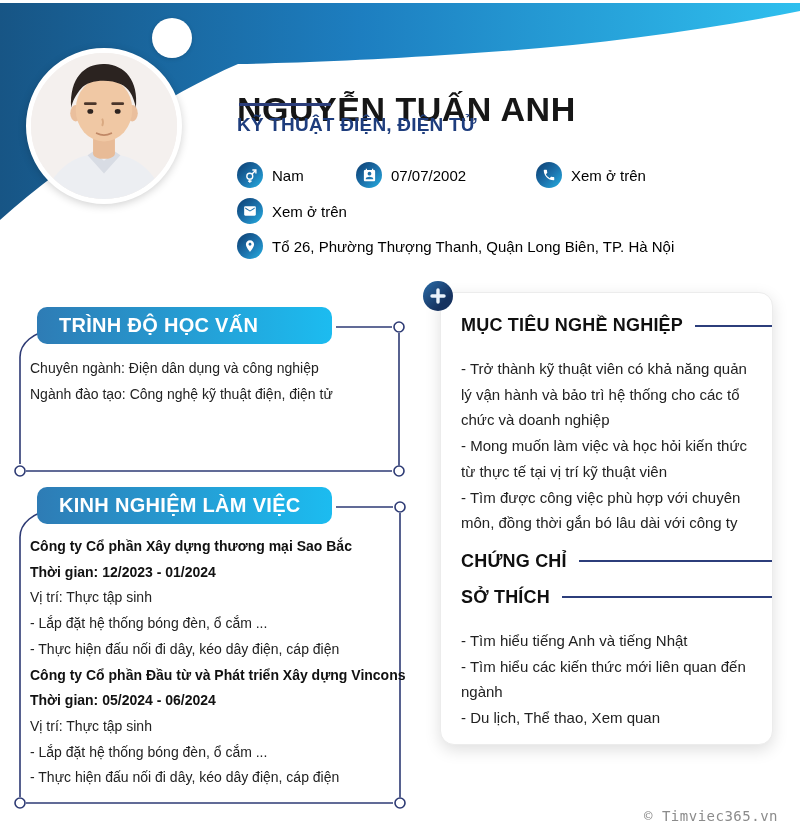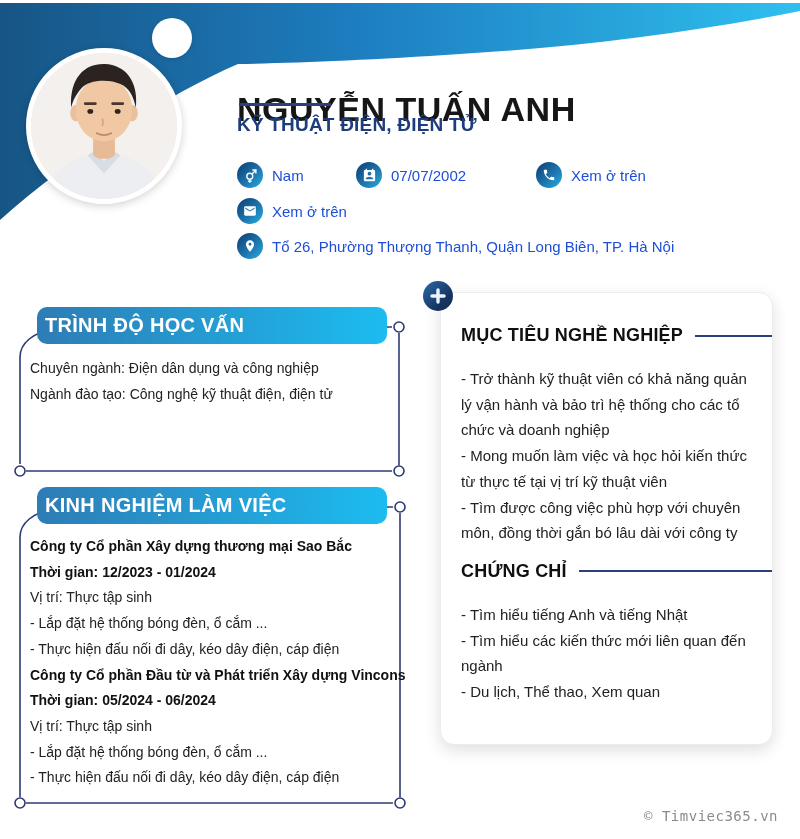--- a/index.html
+++ b/index.html
@@ -21,31 +21,31 @@
   
   .name { position:absolute; left:237px; top:62px; z-index:2; font-size:34px; font-weight:800;
           letter-spacing:.5px; color:#161616;margin-top:28px; }
   .name-underline { position:absolute; left:239px; top:103px; width:92px; height:3px;
                     background:#2c3e7b; z-index:2; }
   .job-title { position:absolute; left:237px; top:114px; z-index:2; font-size:19px;
                font-weight:700; color:#1e3d7d; letter-spacing:.2px; }
 
   
   .info-item { position:absolute; z-index:2; display:flex; align-items:center; gap:9px;
-               height:26px; font-size:15px; color:#1d4ed8; }
+               height:26px; font-size:15px; color:#000000; }
   .ic { width:26px; height:26px; border-radius:50%; flex:0 0 26px;
         background:linear-gradient(135deg,#0e4478 8%,#1d74ae 55%,#24b0e2 100%);
         display:flex; align-items:center; justify-content:center; }
   .ic svg { display:block; }
 
   
   .frame { position:absolute; left:0; z-index:2; }
-  .pill { position:absolute; left:37px; width:350px; height:37px; z-index:3;
+  .pill { position:absolute; left:37px; width:295px; height:37px; z-index:3;
           background:linear-gradient(90deg,#2e7cb5,#1cbcf0); border-radius:10px;
-          display:flex; align-items:center; padding-left:8px;
+          display:flex; align-items:center; padding-left:22px;
           color:#ffffff; font-size:20px; font-weight:700; letter-spacing:.3px; }
   .sec-lines { position:absolute; left:30px; width:368px; z-index:2; font-size:14px;
                color:#222; white-space:nowrap; }
   .sec-lines .line { line-height:25.7px; }
   .sec-lines .line.bold { font-weight:700; color:#111; }
 
   
   .card { position:absolute; left:440px; top:292px; width:333px; height:453px; z-index:2;
           background:#ffffff; border-radius:14px; border:1px solid #ececec;
           box-shadow:0 5px 16px rgba(0,0,0,.13); padding:14px 18px 16px 20px; }
@@ -215,36 +215,40 @@
     </div>
 
   <button class="card-add">
     <svg width="16" height="16" viewBox="0 0 16 16">
       <line x1="8" y1="2" x2="8" y2="14" stroke="#eaf2fb" stroke-width="3.4" stroke-linecap="round"></line>
       <line x1="2" y1="8" x2="14" y2="8" stroke="#eaf2fb" stroke-width="3.4" stroke-linecap="round"></line>
     </svg>
   </button>
 
   <div class="card">
-    <div class="h-row" style="margin-top:18px;">
+    <div class="h-row" style="margin-top:8px;">
       <h3>MỤC TIÊU NGHỀ NGHIỆP</h3>
       <div class="hline"></div>
     </div>
     <div class="items">
 
     <div class="line">- Trở thành kỹ thuật viên có khả năng quản lý vận hành và bảo trì hệ thống cho các tổ chức và doanh nghiệp</div>
         <div class="line">- Mong muốn làm việc và học hỏi kiến thức từ thực tế tại vị trí kỹ thuật viên</div>
         <div class="line">- Tìm được công việc phù hợp với chuyên môn, đồng thời gắn bó lâu dài với công ty</div>
       </div>
 
     <div class="h-row mt16">
       <h3>CHỨNG CHỈ</h3>
       <div class="hline"></div>
     </div>
 
+    <div class="h-row mt16">
+      <h3>SỞ THÍCH</h3>
+      <div class="hline"></div>
+    </div>
     <div class="items">
 
     <div class="line">- Tìm hiểu tiếng Anh và tiếng Nhật</div>
         <div class="line">- Tìm hiểu các kiến thức mới liên quan đến ngành</div>
         <div class="line">- Du lịch, Thể thao, Xem quan</div>
       </div>
   </div>
 
   <div class="copyright">© Timviec365.vn</div>
 

